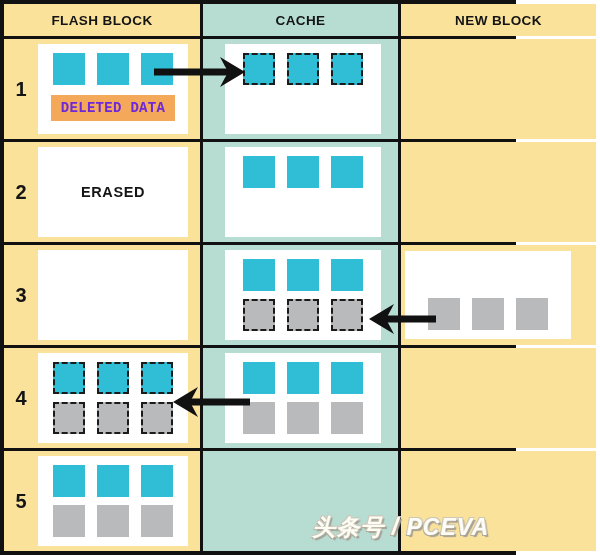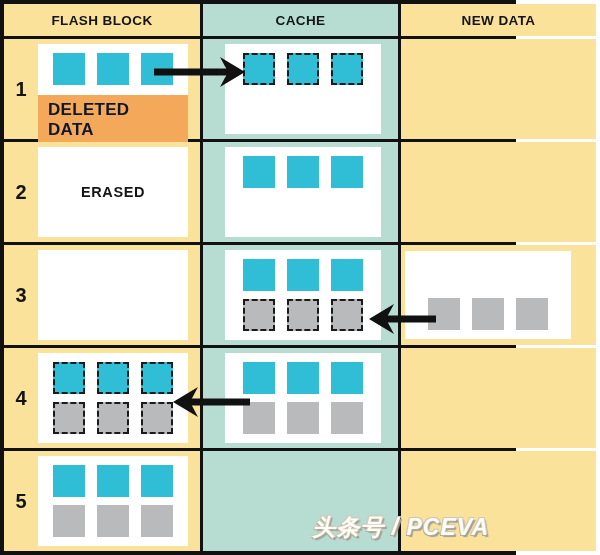--- a/index.html
+++ b/index.html
@@ -34,22 +34,22 @@
   .align-top{ justify-content:flex-start; padding-top:9px; }
   .align-bottom{ justify-content:flex-end; padding-bottom:9px; }
 
   .sq-row{ display:flex; gap:12px; }
   .sq{ width:32px; height:32px; }
   .cyan{ background:var(--cyan,#2FBED5); }
   .gray{ background:var(--gray,#B9BABC); }
   .cyan-dashed{ background:var(--cyan,#2FBED5); border:2px dashed #1b1b1b; }
   .gray-dashed{ background:var(--gray,#B9BABC); border:2px dashed #1b1b1b; }
 
-  .tag{ background:var(--orange,#F4A95A); font-weight:bold; font-size:17px;
-        padding:5px 10px; letter-spacing:.3px; color:#0f172a; }
+  .tag{ background:var(--orange,#F4A95A); font-weight:bold; font-size:14px;
+        padding:5px 10px; letter-spacing:.3px; color:#6d28d9;font-family:Liberation Mono, monospace; }
   .erased{ font-weight:bold; font-size:14.5px; letter-spacing:.6px; color:#141414; }
 
   .arrow{ position:absolute; z-index:5; }
   .arrow svg{ display:block; }
   .arrow-r1{ left:150px; top:52px; }
   .arrow-r3{ left:364px; top:299px; }
   .arrow-r4{ left:168px; top:382px; }
 
   .watermark{
     position:absolute; right:23px; bottom:8px; z-index:6;
@@ -64,21 +64,21 @@
 
 <div class="canvas">
 
   <div class="cell col-yellow hcell">
     <span>FLASH BLOCK</span>
   </div>
   <div class="cell col-teal hcell">
     <span>CACHE</span>
   </div>
   <div class="cell col-yellow hcell">
-    <span>NEW DATA</span>
+    <span>NEW BLOCK</span>
   </div>
 
   <div class="cell col-yellow body-cell flash-cell">
     <div class="row-num">1</div>
     <div class="panel flash-panel align-top" style="gap:10px">
       <div class="sq-row">
           <div class="sq cyan"></div>
           <div class="sq cyan"></div>
           <div class="sq cyan"></div>
         </div>

